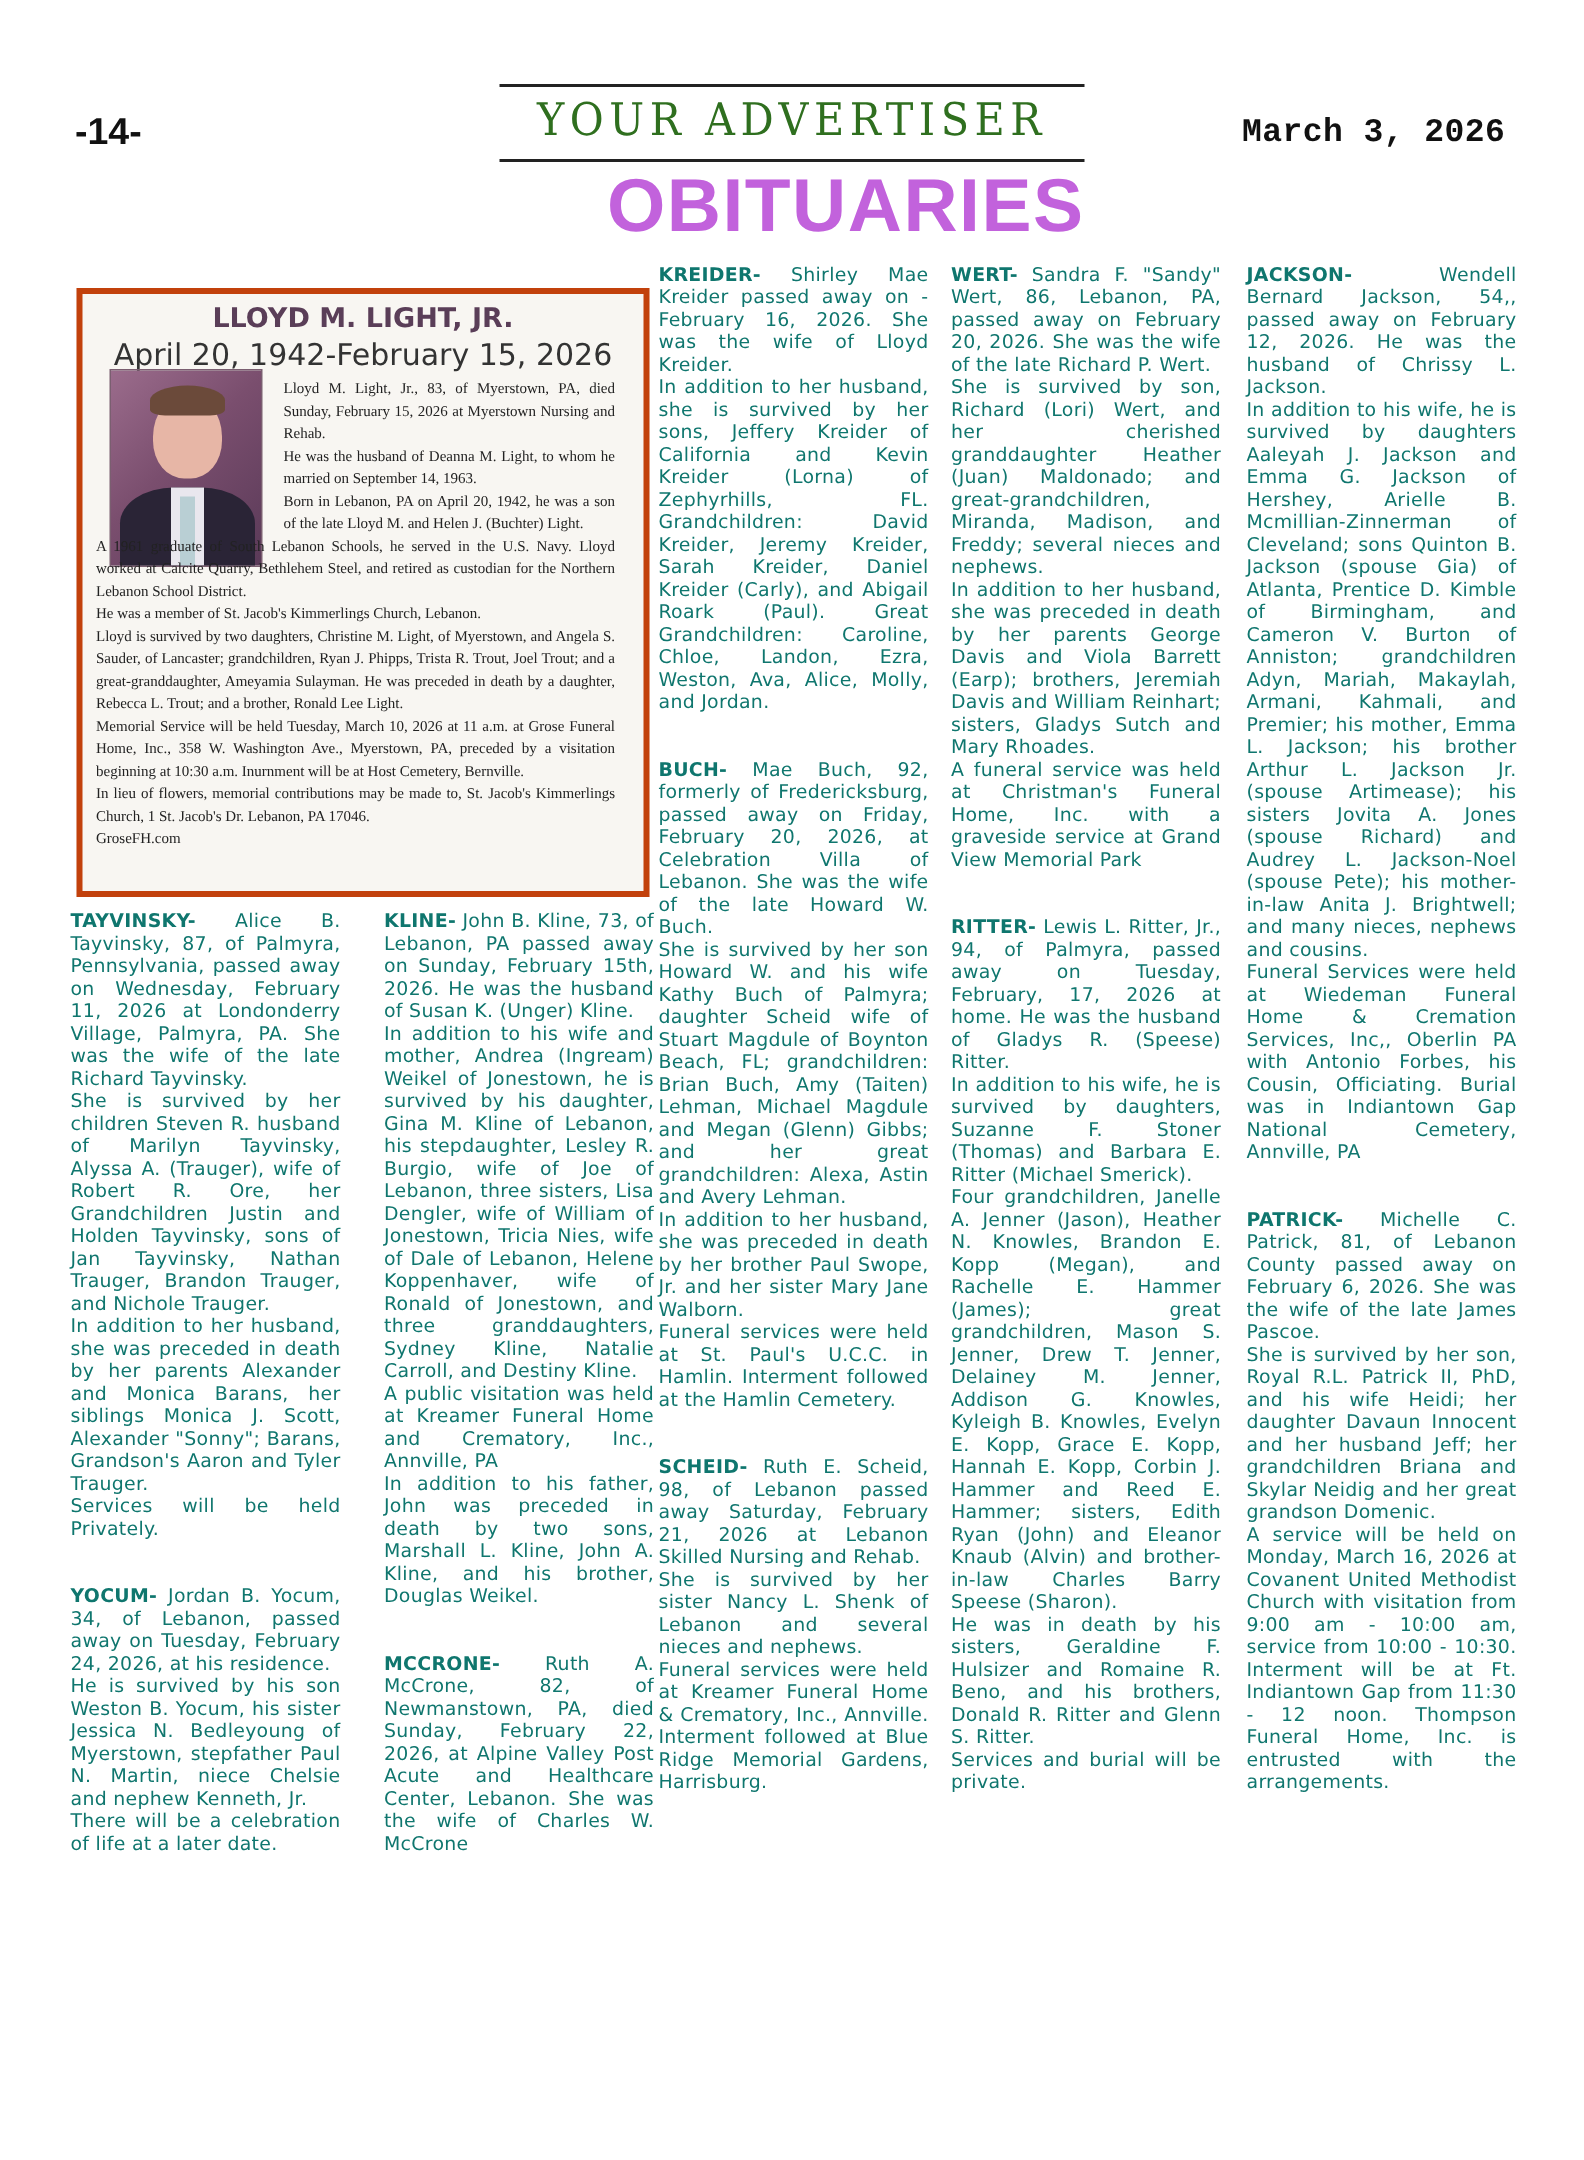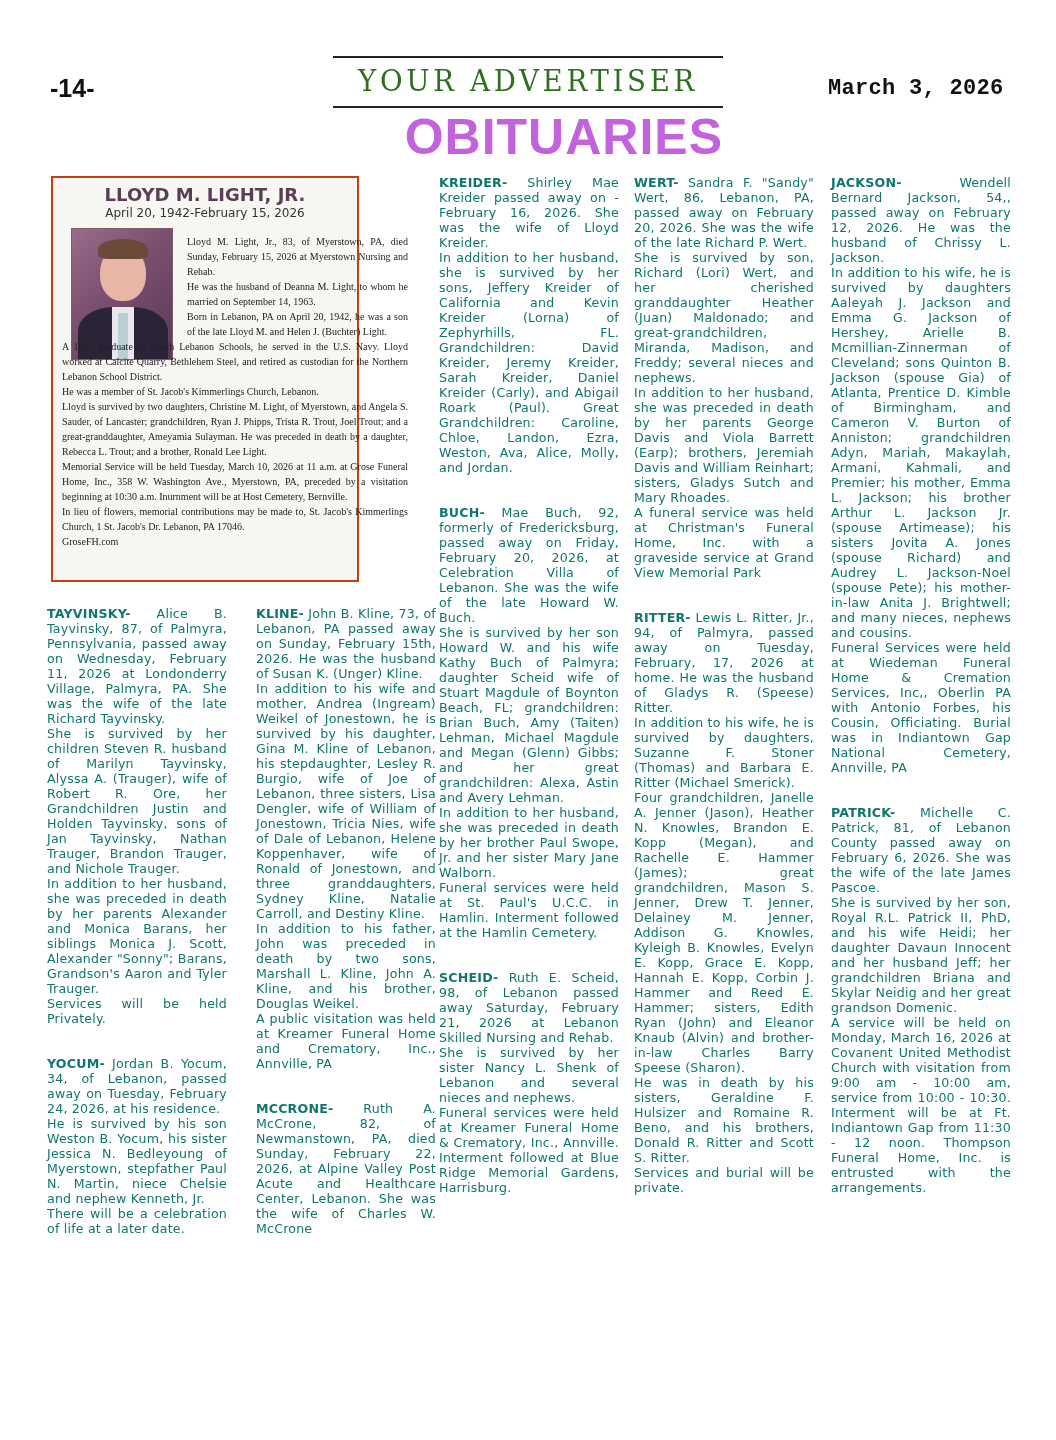--- a/index.html
+++ b/index.html
@@ -3,23 +3,23 @@
 <meta charset="utf-8">
 <style>
   html, body { margin: 0; padding: 0; background: #ffffff; }
   body { width: 1056px; height: 1440px; position: relative; overflow: hidden; font-family: "DejaVu Sans", sans-serif; color: #111; }
   .page-num { position: absolute; left: 50px; top: 74px; font-family: "Liberation Sans", sans-serif; font-weight: bold; font-size: 25px; }
   .date { position: absolute; left: 828px; top: 76px; font-family: Liberation Mono, monospace; font-weight: bold; font-size: 22px; letter-spacing: 0.3px; }
   .masthead { position: absolute; left: 333px; top: 56px; width: 390px; height: 48px; border-top: 2px solid #222; border-bottom: 2px solid #222; text-align: center; }
   .masthead span { display: block; font-family: "DejaVu Serif", serif; font-size: 30px; line-height: 46px; color: #2f6f1f; letter-spacing: 4px; transform: scaleX(0.92); }
   .section-title { position: absolute; left: 333px; top: 108px; width: 390px; text-align: right; font-family: "Liberation Sans", sans-serif; font-weight: bold; font-size: 50px; color: #c262dc; letter-spacing: 1px; }
 
-  .feature { position: absolute; left: 51px; top: 176px; width: 308px; height: 406px; border: 2px solid #c2410c; background: #f8f6f2; box-sizing: border-box; }
+  .feature { position: absolute; left: 51px; top: 192px; width: 382px; height: 406px; border: 4px solid #c2410c; background: #f8f6f2; box-sizing: border-box; }
   .feature-name { text-align: center; font-family: "DejaVu Sans", sans-serif; font-weight: bold; font-size: 18px; color: #5a3e58; margin-top: 6px; }
-  .feature-dates { text-align: center; font-size: 12px; color: #333; margin-top: 1px; }
+  .feature-dates { text-align: center; font-size: 20px; color: #333; margin-top: 1px; }
   .photo { position: absolute; left: 18px; top: 50px; width: 100px; height: 130px; border: 1px solid #7a5e70; overflow: hidden; background: linear-gradient(135deg, #9b6c8c 0%, #7a4e6e 45%, #5a3a58 100%); }
   .photo .head { position: absolute; left: 28px; top: 16px; width: 46px; height: 56px; border-radius: 50% 50% 45% 45%; background: #e7b6a6; }
   .photo .hair { position: absolute; left: 26px; top: 10px; width: 50px; height: 20px; border-radius: 50% 50% 20% 20%; background: #6b4a3a; }
   .photo .suit { position: absolute; left: 6px; top: 78px; width: 90px; height: 60px; border-radius: 40% 40% 0 0; background: #2a2436; }
   .photo .shirt { position: absolute; left: 40px; top: 78px; width: 22px; height: 52px; background: #e9e7ee; }
   .photo .tie { position: absolute; left: 46px; top: 84px; width: 10px; height: 46px; background: #b9cfd4; }
   .feature-body { position: absolute; left: 9px; top: 56px; width: 346px; font-size: 10px; line-height: 15px; color: #222; text-align: justify; }
   .feature-body p { margin: 0; font-family: Liberation Serif, serif; }
   .feature-body .indent { padding-left: 125px; }
 
@@ -74,22 +74,22 @@
     <p><b>YOCUM-</b><span> Jordan B. Yocum, 34, of Lebanon, passed away on Tuesday, February 24, 2026, at his residence.</span></p>
     <p>He is survived by his son Weston B. Yocum, his sister Jessica N. Bedleyoung of Myerstown, stepfather Paul N. Martin, niece Chelsie and nephew Kenneth, Jr.</p>
     <p>There will be a celebration of life at a later date.</p>
   </div>
 </div>
 
 <div class="col" style="left:256px; top:606px;">
   <div class="obit">
     <p><b>KLINE-</b><span> John B. Kline, 73, of Lebanon, PA passed away on Sunday, February 15th, 2026. He was the husband of Susan K. (Unger) Kline.</span></p>
     <p>In addition to his wife and mother, Andrea (Ingream) Weikel of Jonestown, he is survived by his daughter, Gina M. Kline of Lebanon, his stepdaughter, Lesley R. Burgio, wife of Joe of Lebanon, three sisters, Lisa Dengler, wife of William of Jonestown, Tricia Nies, wife of Dale of Lebanon, Helene Koppenhaver, wife of Ronald of Jonestown, and three granddaughters, Sydney Kline, Natalie Carroll, and Destiny Kline.</p>
+    <p>A public visitation was held at Kreamer Funeral Home and Crematory, Inc., Annville, PA</p>
     <p>In addition to his father, John was preceded in death by two sons, Marshall L. Kline, John A. Kline, and his brother, Douglas Weikel.</p>
-    <p>A public visitation was held at Kreamer Funeral Home and Crematory, Inc., Annville, PA</p>
   </div>
   <div class="spacer"></div>
   <div class="obit">
     <p><b>MCCRONE-</b><span> Ruth A. McCrone, 82, of Newmanstown, PA, died Sunday, February 22, 2026, at Alpine Valley Post Acute and Healthcare Center, Lebanon. She was the wife of Charles W. McCrone</span></p>
   </div>
 </div>
 
 <div class="col" style="left:439px; top:175px;">
   <div class="obit">
     <p><b>KREIDER-</b><span> Shirley Mae Kreider passed away on - February 16, 2026. She was the wife of Lloyd Kreider.</span></p>
@@ -115,21 +115,21 @@
     <p><b>WERT-</b><span> Sandra F. "Sandy" Wert, 86, Lebanon, PA, passed away on February 20, 2026. She was the wife of the late Richard P. Wert.</span></p>
     <p>She is survived by son, Richard (Lori) Wert, and her cherished granddaughter Heather (Juan) Maldonado; and great-grandchildren, Miranda, Madison, and Freddy; several nieces and nephews.</p>
     <p>In addition to her husband, she was preceded in death by her parents George Davis and Viola Barrett (Earp); brothers, Jeremiah Davis and William Reinhart; sisters, Gladys Sutch and Mary Rhoades.</p>
     <p>A funeral service was held at Christman's Funeral Home, Inc. with a graveside service at Grand View Memorial Park</p>
   </div>
   <div class="spacer"></div>
   <div class="obit">
     <p><b>RITTER-</b><span> Lewis L. Ritter, Jr., 94, of Palmyra, passed away on Tuesday, February, 17, 2026 at home. He was the husband of Gladys R. (Speese) Ritter.</span></p>
     <p>In addition to his wife, he is survived by daughters, Suzanne F. Stoner (Thomas) and Barbara E. Ritter (Michael Smerick).</p>
     <p>Four grandchildren, Janelle A. Jenner (Jason), Heather N. Knowles, Brandon E. Kopp (Megan), and Rachelle E. Hammer (James); great grandchildren, Mason S. Jenner, Drew T. Jenner, Delainey M. Jenner, Addison G. Knowles, Kyleigh B. Knowles, Evelyn E. Kopp, Grace E. Kopp, Hannah E. Kopp, Corbin J. Hammer and Reed E. Hammer; sisters, Edith Ryan (John) and Eleanor Knaub (Alvin) and brother-in-law Charles Barry Speese (Sharon).</p>
-    <p>He was in death by his sisters, Geraldine F. Hulsizer and Romaine R. Beno, and his brothers, Donald R. Ritter and Scott S. Ritter.</p>
+    <p>He was in death by his sisters, Geraldine F. Hulsizer and Romaine R. Beno, and his brothers, Donald R. Ritter and Glenn S. Ritter.</p>
     <p>Services and burial will be private.</p>
   </div>
 </div>
 
 <div class="col" style="left:831px; top:175px;">
   <div class="obit">
     <p><b>JACKSON-</b><span> Wendell Bernard Jackson, 54,, passed away on February 12, 2026. He was the husband of Chrissy L. Jackson.</span></p>
     <p>In addition to his wife, he is survived by daughters Aaleyah J. Jackson and Emma G. Jackson of Hershey, Arielle B. Mcmillian-Zinnerman of Cleveland; sons Quinton B. Jackson (spouse Gia) of Atlanta, Prentice D. Kimble of Birmingham, and Cameron V. Burton of Anniston; grandchildren Adyn, Mariah, Makaylah, Armani, Kahmali, and Premier; his mother, Emma L. Jackson; his brother Arthur L. Jackson Jr. (spouse Artimease); his sisters Jovita A. Jones (spouse Richard) and Audrey L. Jackson-Noel (spouse Pete); his mother-in-law Anita J. Brightwell; and many nieces, nephews and cousins.</p>
     <p>Funeral Services were held at Wiedeman Funeral Home &amp; Cremation Services, Inc,, Oberlin PA with Antonio Forbes, his Cousin, Officiating. Burial was in Indiantown Gap National Cemetery, Annville, PA</p>
   </div>

